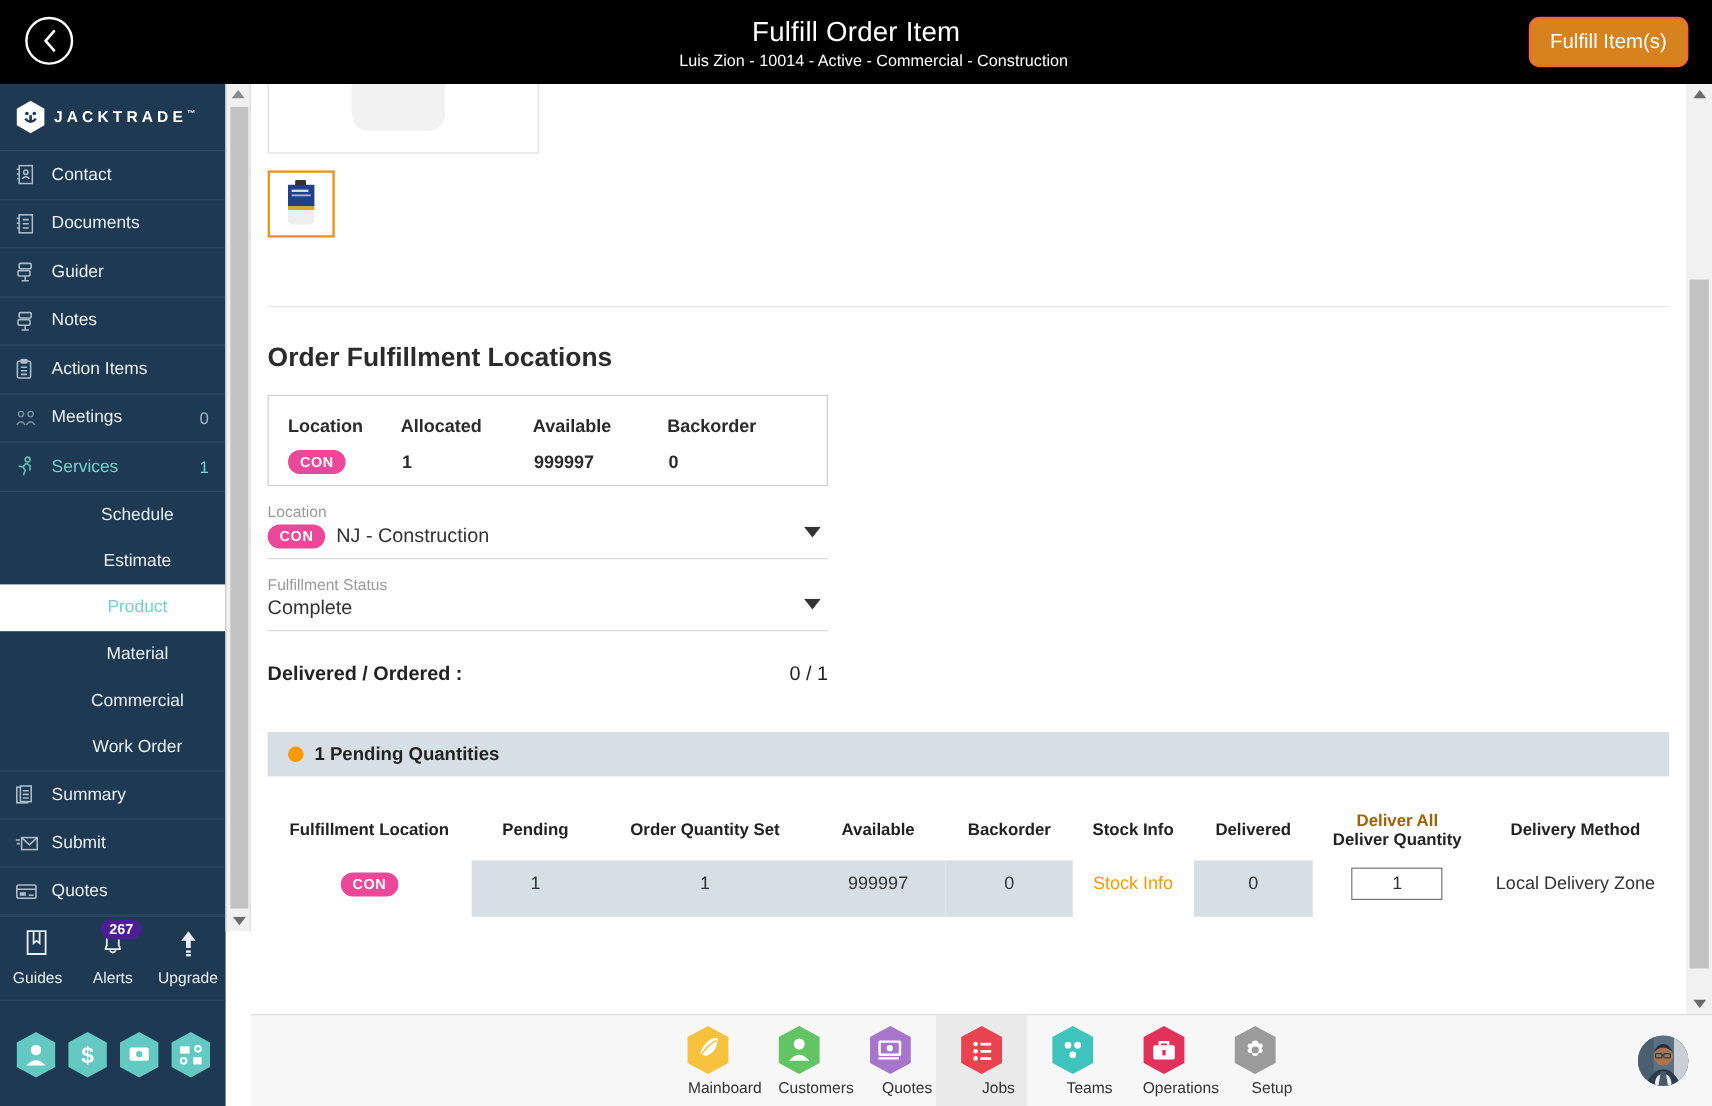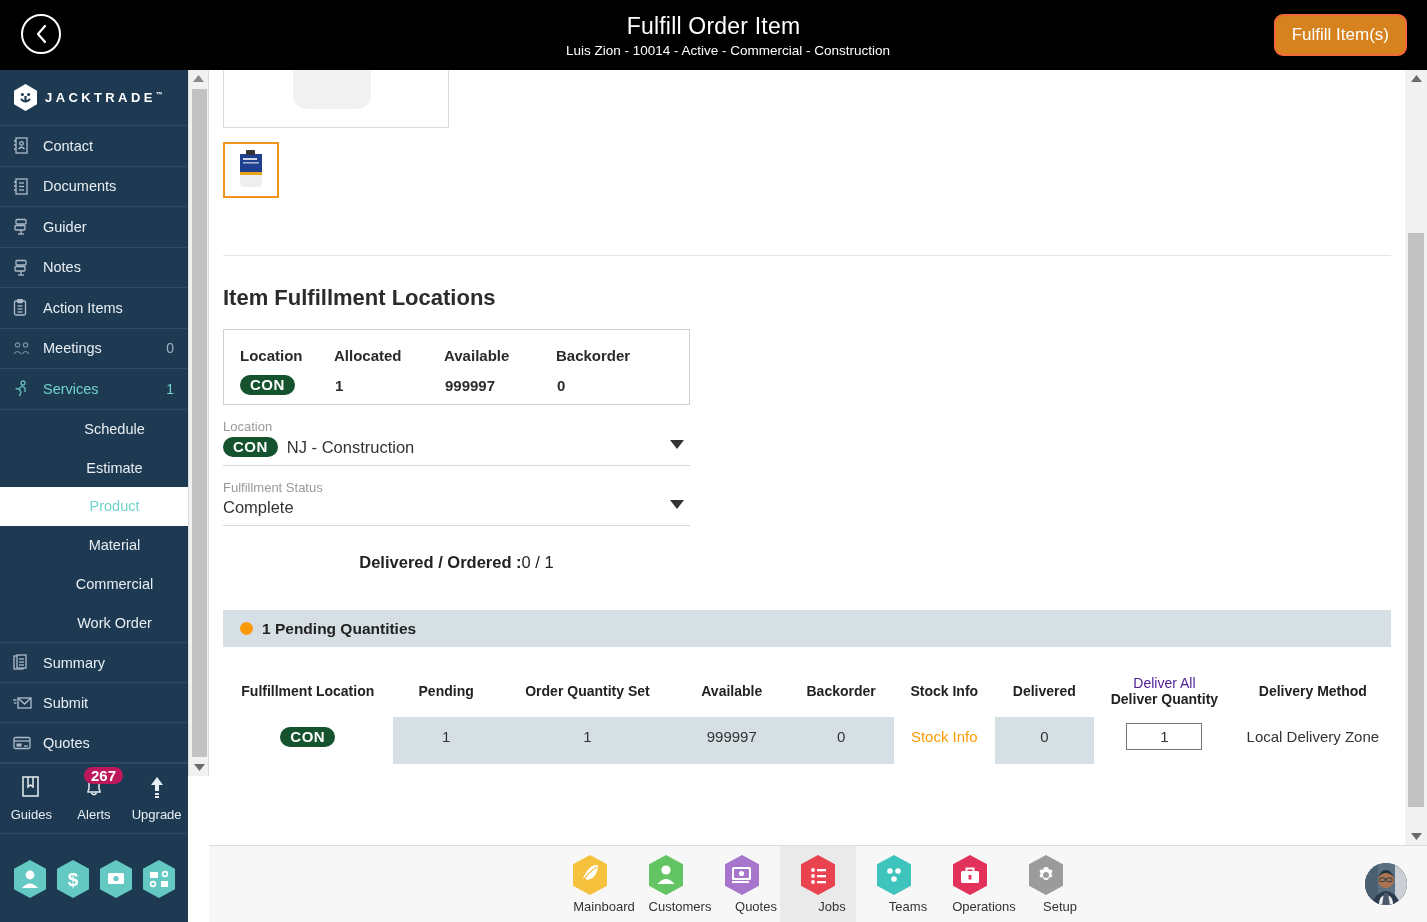--- a/index.html
+++ b/index.html
@@ -69,21 +69,21 @@
 
   #side-bottom1 {
     position:absolute; left:0; bottom:88px; width:188px; height:72px;
     border-top:1px solid #2d4a63; border-bottom:1px solid #2d4a63;
     display:flex; align-items:center; justify-content:space-around;
   }
   .sb-tile { display:flex; flex-direction:column; align-items:center; position:relative; cursor:pointer; width:56px;}
   .sb-tile .lbl { color:#e8eef3; font-size:13px; margin-top:4px;}
   .sb-badge {
     position:absolute; top:-8px; left:18px;
-    background:#be185d; color:#fff; font-size:15px; font-weight:700;
+    background:#4c1d95; color:#fff; font-size:12px; font-weight:700;
     border-radius:11px; padding:1px 7px; line-height:15px;
   }
   #side-bottom2 {
     position:absolute; left:0; bottom:0; width:188px; height:87px;
     display:flex; align-items:center; justify-content:space-around; padding:0 8px;
   }
   .hexbtn { width:36px; height:40px; cursor:pointer; }
 
   
   #lscroll {
@@ -131,51 +131,51 @@
   .loc-table table { width:100%; border-collapse:collapse; }
   .loc-table th {
     text-align:left; font-size:15px; font-weight:700; color:#2b2b2b; padding:0 0 10px 0;
   }
   .loc-table td { font-size:15px; font-weight:700; color:#2b2b2b; vertical-align:middle; }
   .loc-table th:first-child, .loc-table td:first-child { padding-left:16px; width:110px;}
   .loc-table th:nth-child(2), .loc-table td:nth-child(2) { width:110px;}
   .loc-table th:nth-child(3), .loc-table td:nth-child(3) { width:112px;}
 
   .badge-con {
-    display:inline-block; background:#14532d; color:#fff;
-    font-size:15px; font-weight:700; letter-spacing:.5px;
+    display:inline-block; background:#ec4899; color:#fff;
+    font-size:12px; font-weight:700; letter-spacing:.5px;
     padding:3px 10px; border-radius:11px; line-height:14px;
   }
 
   
   .fld { margin:14px 0 0 14px; width:467px; border-bottom:1px solid #d8d8d8; padding-bottom:8px; position:relative; cursor:pointer;}
   .fld .flabel { font-size:13px; color:#9a9a9a; margin-bottom:3px;}
   .fld .fval { font-size:16.5px; color:#333; display:flex; align-items:center;}
   .fld .fval .badge-con { margin-right:9px; }
   .fld .caret { position:absolute; right:6px; bottom:12px; }
 
   .delrow {
-    margin:27px 0 0 14px; width:467px; display:flex; justify-content:center;
+    margin:27px 0 0 14px; width:467px; display:flex; justify-content:space-between;
     font-size:16.5px; font-weight:700; color:#222;
   }
   .delrow .v { font-weight:400; }
 
   .pend-bar {
     margin:38px 14px 0 14px; background:#d6e0e4; height:37px;
     display:flex; align-items:center; padding-left:17px;
   }
   .pend-bar .dot { width:13px; height:13px; border-radius:50%; background:#fb9a06; margin-right:9px;}
   .pend-bar .t { font-size:15.5px; font-weight:700; color:#222; }
 
   .pq { margin:0 14px; width:1168px; border-collapse:collapse; }
   .pq th {
     font-size:14px; font-weight:700; color:#222; padding:28px 0 10px 0; text-align:center;
     white-space:nowrap;
   }
-  .pq th .deliver-all { display:block; color:#4c1d95; font-weight:400; cursor:pointer;}
+  .pq th .deliver-all { display:block; color:#a16207; font-weight:700; cursor:pointer;}
   .pq td { text-align:center; font-size:15px; color:#333; padding:6px 0 14px 0; }
   .pq td.hl { background:#d6e0e4; }
   .pq td.link a { color:#fb9a06; text-decoration:none; cursor:pointer;}
   .qty-input {
     width:76px; height:27px; border:1px solid #767676; background:#fff;
     text-align:center; font-size:15px; font-family:"Liberation Sans", sans-serif;
     color:#333;
   }
 
   
@@ -243,21 +243,21 @@
         <rect x="9" y="6" width="22" height="18" fill="#1f3f8f"></rect>
         <rect x="9" y="24" width="22" height="3" fill="#e8a417"></rect>
         <rect x="12" y="10" width="14" height="2" fill="#fff" opacity=".8"></rect>
         <rect x="12" y="14" width="16" height="1.6" fill="#fff" opacity=".6"></rect>
         <rect x="15" y="2" width="9" height="5" rx="1" fill="#333"></rect>
       </svg>
     </div>
 
     <div class="hr"></div>
 
-    <h2 class="sec">Item Fulfillment Locations</h2>
+    <h2 class="sec">Order Fulfillment Locations</h2>
 
     <div class="loc-table">
       <table>
         <thead>
           <tr>
             <th>Location</th>
             <th>Allocated</th>
             <th>Available</th>
             <th>Backorder</th>
           </tr>

